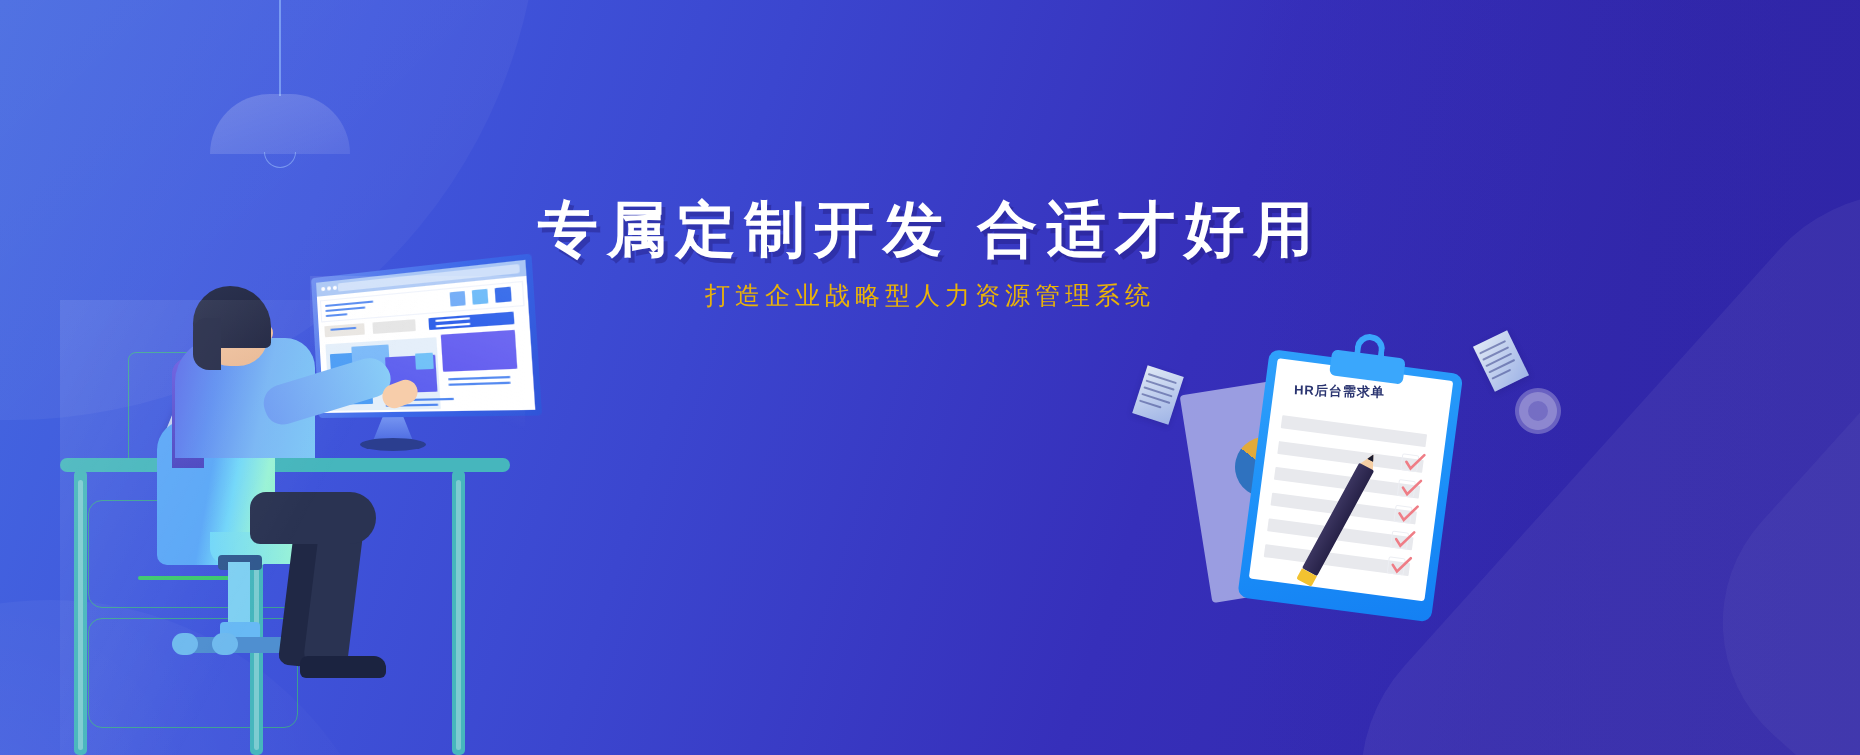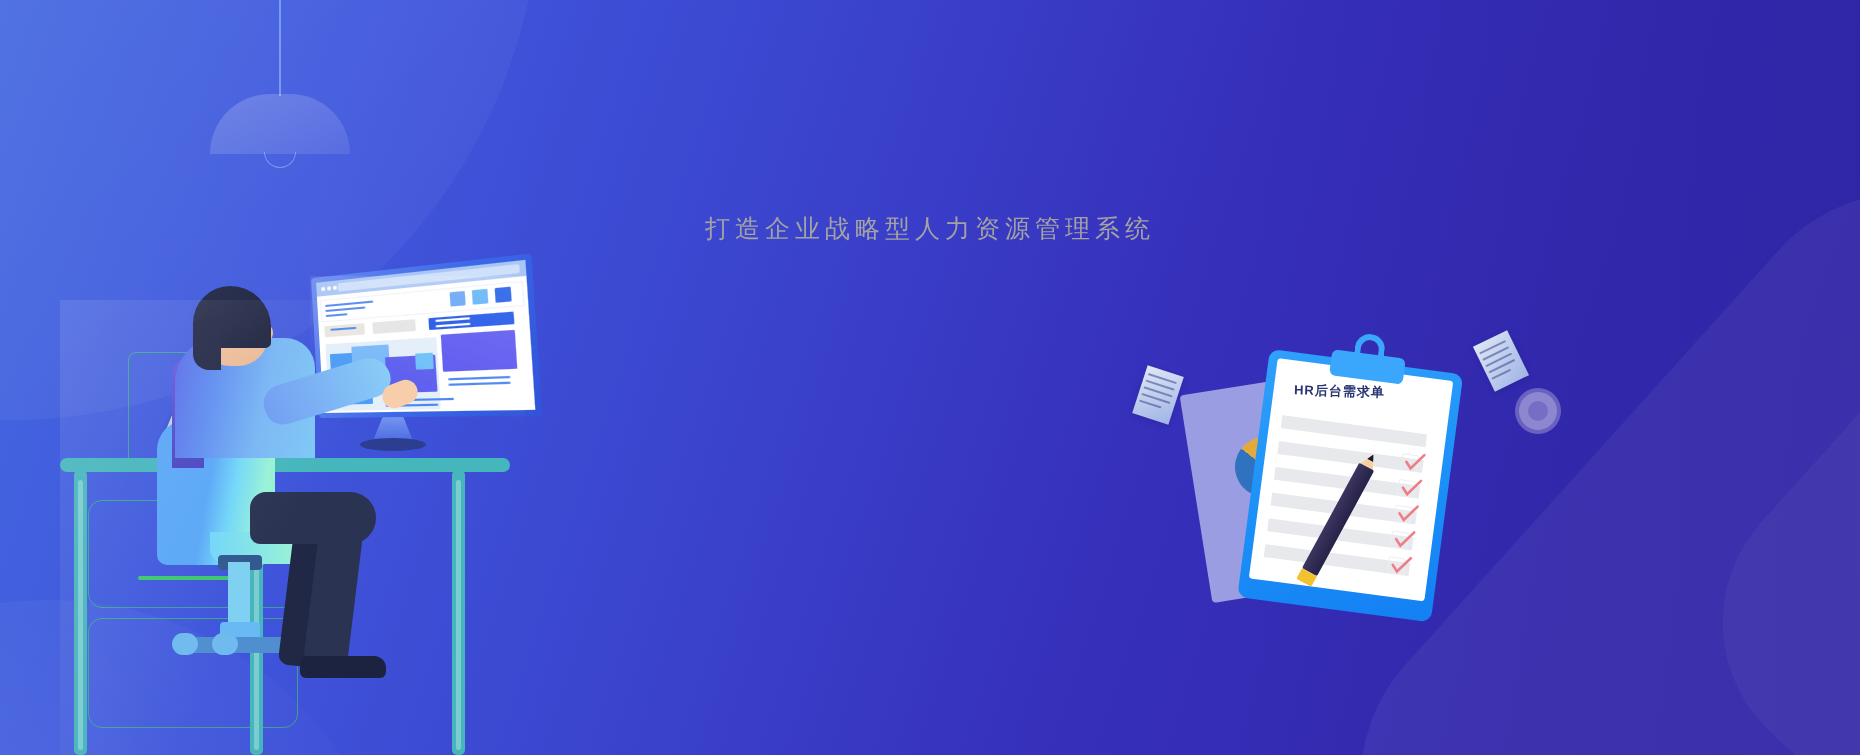--- a/index.html
+++ b/index.html
@@ -46,21 +46,21 @@
     border:1.6px solid rgba(170,205,255,.5);border-top:none;border-radius:0 0 18px 18px;
   }
 
   
   .hero-copy{position:absolute;left:0;right:0;top:196px;text-align:center;}
   .headline{
     font-size:60px;font-weight:bold;color:#ffffff;letter-spacing:9px;line-height:1.12;
     text-shadow:4px 5px 0 rgba(32,24,120,.40);
   }
   .subhead{
-    margin-top:16px;font-size:25px;color:#a3a3a3;letter-spacing:5px;font-weight:normal;
+    margin-top:16px;font-size:25px;color:#eab308;letter-spacing:5px;font-weight:normal;
   }
 
   
   .doc{
     position:absolute;background:linear-gradient(145deg,#dfe8f5,#9fb4e6);
     box-shadow:0 2px 6px rgba(20,16,80,.18);
   }
   .doc .ln{position:absolute;left:7%;height:1.7px;background:rgba(60,70,140,.55);border-radius:1px;}
   .gear{position:absolute;border-radius:50%;background:rgba(255,255,255,.10);}
   .gear::before,.gear::after{
@@ -283,20 +283,21 @@
   </div>
   <div class="doc" style="left:1482px;top:336px;width=38px;width:38px;height:50px;transform:rotate(-26deg);">
     <div class="ln" style="top:8px;width:78%;"></div>
     <div class="ln" style="top:15px;width:78%;"></div>
     <div class="ln" style="top:22px;width:78%;"></div>
     <div class="ln" style="top:29px;width:78%;"></div>
     <div class="ln" style="top:36px;width:55%;"></div>
   </div>
 
   <div class="hero-copy">
+    <div class="headline">专属定制开发 合适才好用</div>
     <div class="subhead">打造企业战略型人力资源管理系统</div>
   </div>
 
   <div class="scene-left">
 
     <div class="wire" style="left:68px;top:52px;width:110px;height:118px;"></div>
     <div class="wire" style="left:140px;top:32px;width:70px;height:40px;border-radius:3px;"></div>
     <div class="wire" style="left:28px;top:200px;width:210px;height:108px;border-radius:14px;"></div>
     <div class="wire" style="left:28px;top:318px;width:210px;height:110px;border-radius:14px;"></div>
     <div class="wire" style="left:142px;top:18px;width:26px;height:26px;border-radius:2px;"></div>

